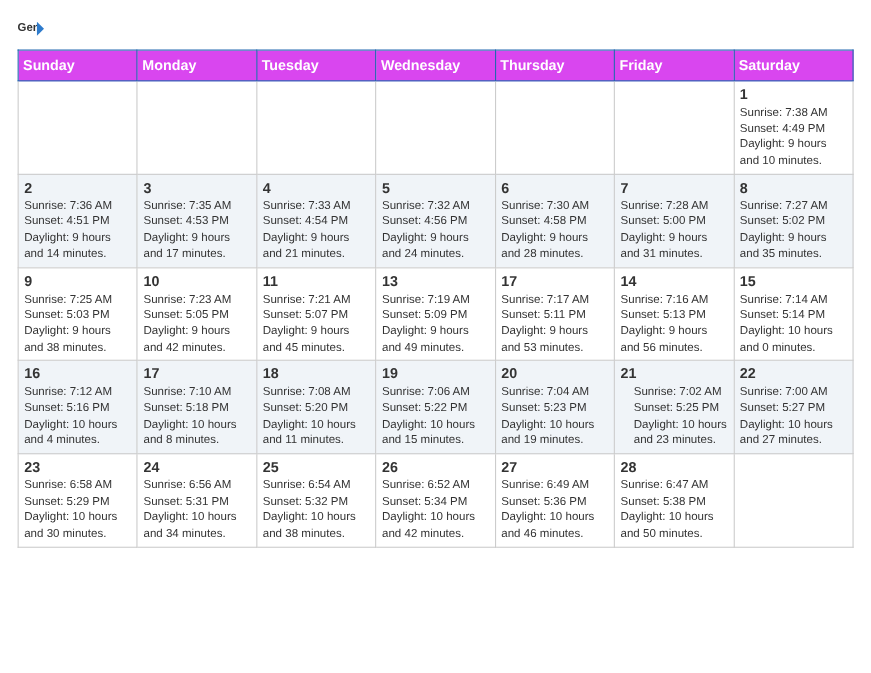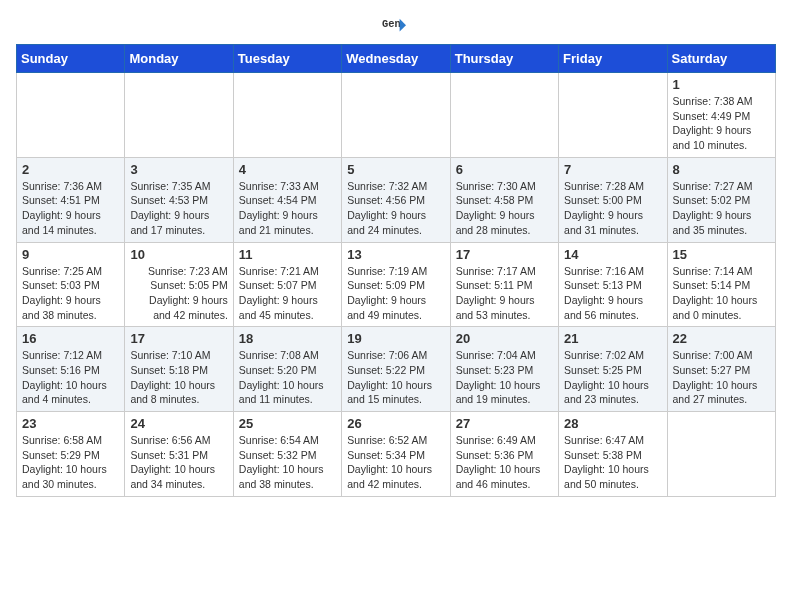--- a/index.html
+++ b/index.html
@@ -5,24 +5,23 @@
     * { box-sizing: border-box; margin: 0; padding: 0; }
     body {
       font-family: Arial, sans-serif;
       background: #fff;
       width: 792px;
       min-height: 612px;
       padding: 16px;
     }
     .header-area {
       display: flex;
-      justify-content: center;
+      justify-content: flex-start;
       align-items: flex-start;
       margin-bottom: 8px;
-      font-family: Liberation Mono, monospace;
     }
     .logo {
       display: flex;
       align-items: center;
       gap: 4px;
     }
     .logo-text-general {
       font-size: 18px;
       font-weight: bold;
       color: #333;
@@ -47,21 +46,21 @@
     .sub-title {
       font-size: 15px;
       color: #555;
     }
     .calendar {
       width: 100%;
       border-collapse: collapse;
       border: 1px solid #ccc;
     }
     .calendar th {
-      background-color: #1d4ed8;
+      background-color: #d946ef;
       color: #fff;
       font-size: 13px;
       font-weight: bold;
       padding: 6px 4px;
       border: 1px solid #2268b0;
       text-align: left;
     }
     .calendar td {
       border: 1px solid #ccc;
       vertical-align: top;
@@ -179,21 +178,21 @@
       </tr>
       <tr>
         <td>
           <span class="day-number">9</span>
           <div class="day-info" style="white-space: pre-line;">Sunrise: 7:25 AM
 Sunset: 5:03 PM
 Daylight: 9 hours and 38 minutes.</div>
         </td>
         <td>
           <span class="day-number">10</span>
-          <div class="day-info" style="white-space: pre-line; text-align: right;">Sunrise: 7:23 AM
+          <div class="day-info" style="white-space: pre-line;">Sunrise: 7:23 AM
 Sunset: 5:05 PM
 Daylight: 9 hours and 42 minutes.</div>
         </td>
         <td>
           <span class="day-number">11</span>
           <div class="day-info" style="white-space: pre-line;">Sunrise: 7:21 AM
 Sunset: 5:07 PM
 Daylight: 9 hours and 45 minutes.</div>
         </td>
         <td>
@@ -247,21 +246,21 @@
 Daylight: 10 hours and 15 minutes.</div>
         </td>
         <td class="alt-row">
           <span class="day-number">20</span>
           <div class="day-info" style="white-space: pre-line;">Sunrise: 7:04 AM
 Sunset: 5:23 PM
 Daylight: 10 hours and 19 minutes.</div>
         </td>
         <td class="alt-row">
           <span class="day-number">21</span>
-          <div class="day-info" style="white-space: pre-line;">Sunrise: 7:02 AM
+          <div class="day-info" style="white-space: pre-line; margin-left: 12px;">Sunrise: 7:02 AM
 Sunset: 5:25 PM
 Daylight: 10 hours and 23 minutes.</div>
         </td>
         <td class="alt-row">
           <span class="day-number">22</span>
           <div class="day-info" style="white-space: pre-line;">Sunrise: 7:00 AM
 Sunset: 5:27 PM
 Daylight: 10 hours and 27 minutes.</div>
         </td>
       </tr>

